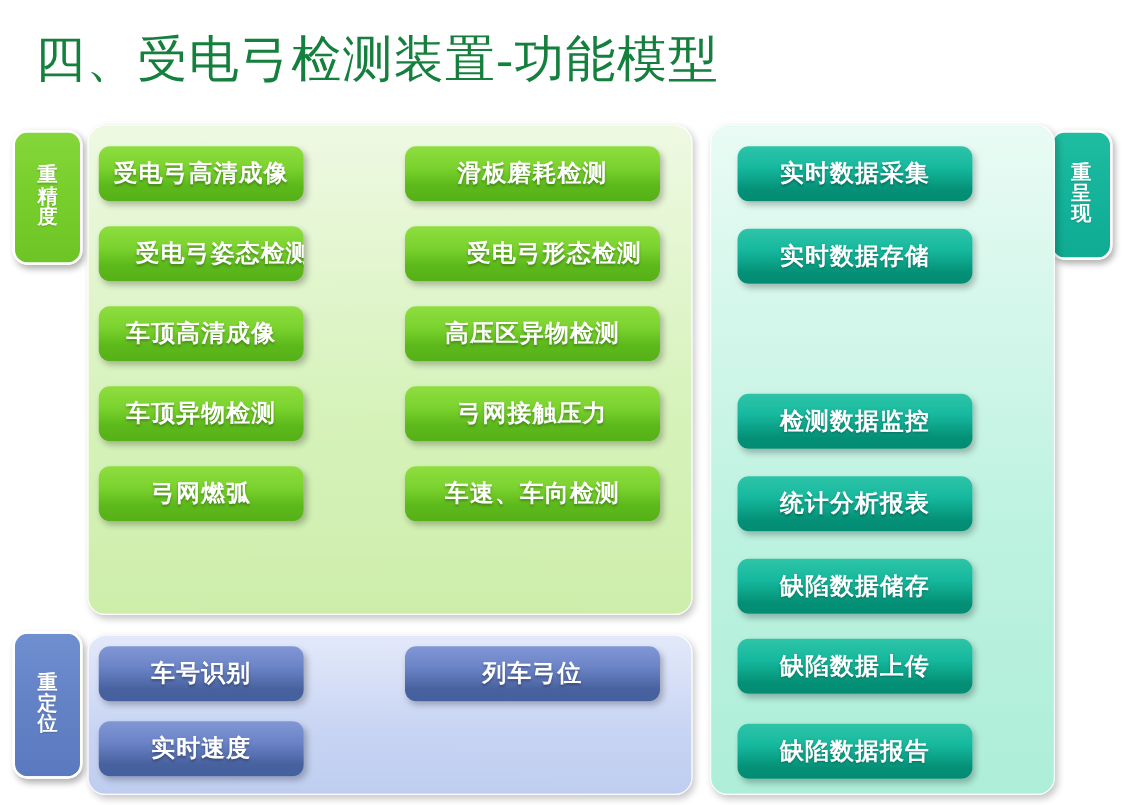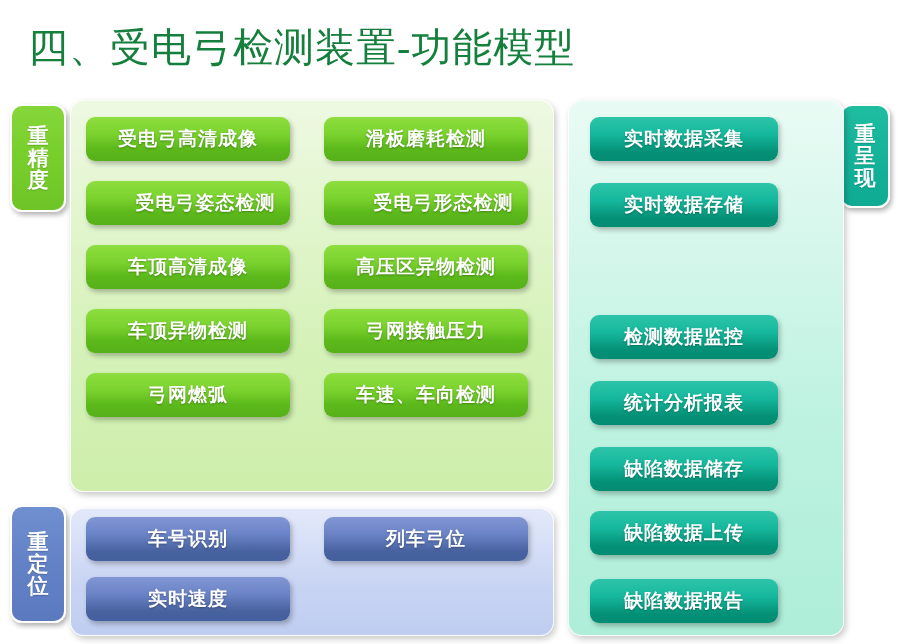--- a/index.html
+++ b/index.html
@@ -30,21 +30,21 @@
     letter-spacing: 1px;
     color: #15803d;
     white-space: nowrap;
   }
 
   
   .side-tag {
     position: absolute;
     border-radius: 12px;
     color: #ffffff;
-    font-size: 21px;
+    font-size: 16px;
     font-weight: bold;
     line-height: 1.06;
     text-align: center;
     display: flex;
     align-items: center;
     justify-content: center;
     letter-spacing: 0px;
     box-shadow: 2px 3px 5px rgba(0,0,0,0.30);
     border: 2px solid #ffffff;
     text-shadow: 0 1px 1px rgba(0,0,0,0.18);
@@ -111,21 +111,21 @@
     background: linear-gradient(180deg, #8ede3f 0%, #7bd32e 38%, #5cb91b 72%, #56b018 100%);
   }
   .btn-blue {
     background: linear-gradient(180deg, #8296d4 0%, #6b84c7 38%, #48619f 78%, #44609e 100%);
   }
   .btn-teal {
     background: linear-gradient(180deg, #2ec4a8 0%, #16b99e 38%, #049076 80%, #028c73 100%);
   }
 
   
-  .g-c1 { left: 86px;  width: 204px; }
+  .g-c1 { left: 79px;  width: 164px; }
   .g-c2 { left: 324px; width: 204px; }
   .g-h  { height: 44px; }
 
   .g-r1 { top: 117px; }
   .g-r2 { top: 181px; padding-left: 35px; }
   .g-r3 { top: 245px; }
   .g-r4 { top: 309px; }
   .g-r5 { top: 373px; }
   .g-r6 { top: 437px; }
 

